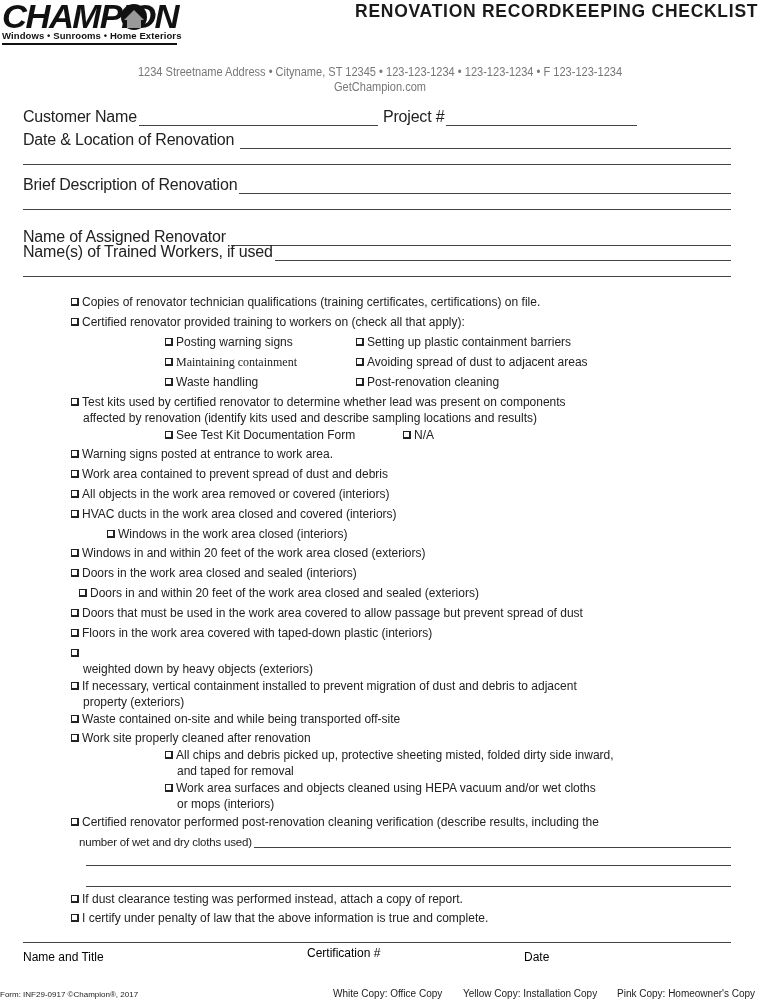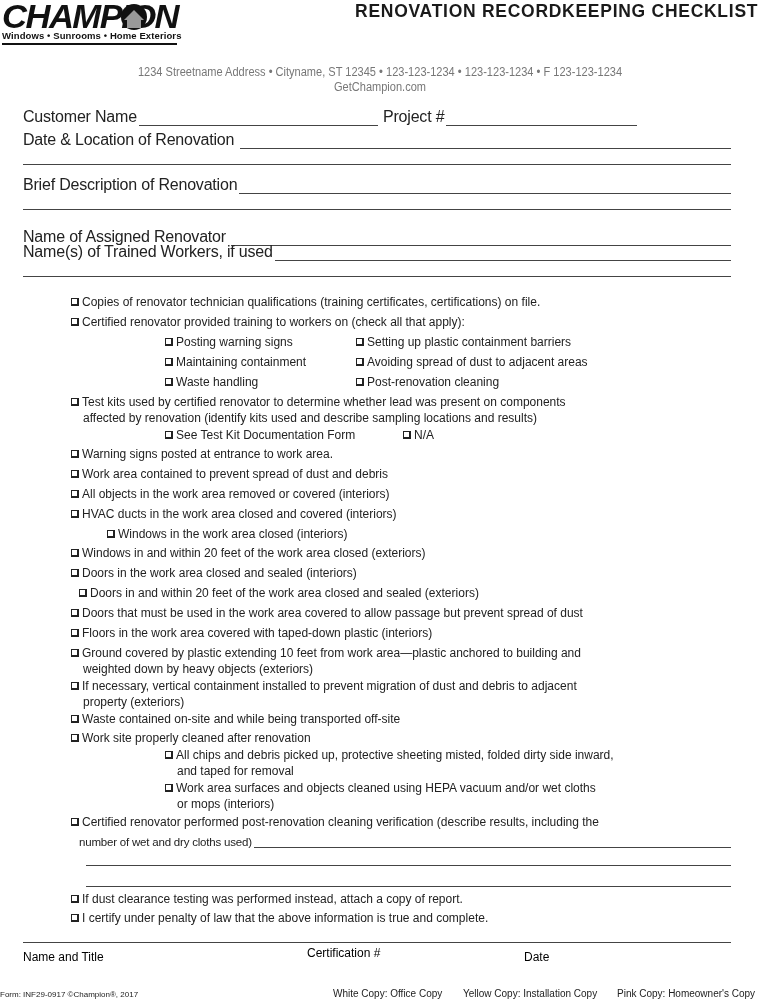--- a/index.html
+++ b/index.html
@@ -80,21 +80,21 @@
 <div class="item" style="left:71px; top:314px;">
   <span class="box"></span><span>Certified renovator provided training to workers on (check all that apply):</span>
 </div>
 
 <div class="item" style="left:165px; top:334px;">
   <span class="box"></span><span>Posting warning signs</span>
 </div>
 <div class="item" style="left:356px; top:334px;">
   <span class="box"></span><span>Setting up plastic containment barriers</span>
 </div>
-<div class="item" style="left:165px; top:354px;">
+<div class="item" style="left:165px; top:354px;font-family:Liberation Serif, serif;">
   <span class="box"></span><span>Maintaining containment</span>
 </div>
 <div class="item" style="left:356px; top:354px;">
   <span class="box"></span><span>Avoiding spread of dust to adjacent areas</span>
 </div>
 <div class="item" style="left:165px; top:374px;">
   <span class="box"></span><span>Waste handling</span>
 </div>
 <div class="item" style="left:356px; top:374px;">
   <span class="box"></span><span>Post-renovation cleaning</span>
@@ -116,21 +116,21 @@
 <div class="item" style="left:71px; top:486px;"><span class="box"></span><span>All objects in the work area removed or covered (interiors)</span></div>
 <div class="item" style="left:71px; top:506px;"><span class="box"></span><span>HVAC ducts in the work area closed and covered (interiors)</span></div>
 <div class="item" style="left:71px; top:526px;padding-left:36px;"><span class="box"></span><span>Windows in the work area closed (interiors)</span></div>
 <div class="item" style="left:71px; top:545px;"><span class="box"></span><span>Windows in and within 20 feet of the work area closed (exteriors)</span></div>
 <div class="item" style="left:71px; top:565px;"><span class="box"></span><span>Doors in the work area closed and sealed (interiors)</span></div>
 <div class="item" style="left:71px; top:585px;padding-left:8px;"><span class="box"></span><span>Doors in and within 20 feet of the work area closed and sealed (exteriors)</span></div>
 <div class="item" style="left:71px; top:605px;"><span class="box"></span><span>Doors that must be used in the work area covered to allow passage but prevent spread of dust</span></div>
 <div class="item" style="left:71px; top:625px;"><span class="box"></span><span>Floors in the work area covered with taped-down plastic (interiors)</span></div>
 
 <div class="item" style="left:71px; top:645px;">
-  <div><span class="box"></span><span>Ground covered by plastic extending 10 feet from work area—plastic anchored to building and</span></div>
+  <div><span class="box"></span></div>
   <div class="cont">weighted down by heavy objects (exteriors)</div>
 </div>
 <div class="item" style="left:71px; top:678px;">
   <div><span class="box"></span><span>If necessary, vertical containment installed to prevent migration of dust and debris to adjacent</span></div>
   <div class="cont">property (exteriors)</div>
 </div>
 <div class="item" style="left:71px; top:711px;">
   <span class="box"></span><span>Waste contained on-site and while being transported off-site</span>
 </div>
 <div class="item" style="left:71px; top:730px;">

